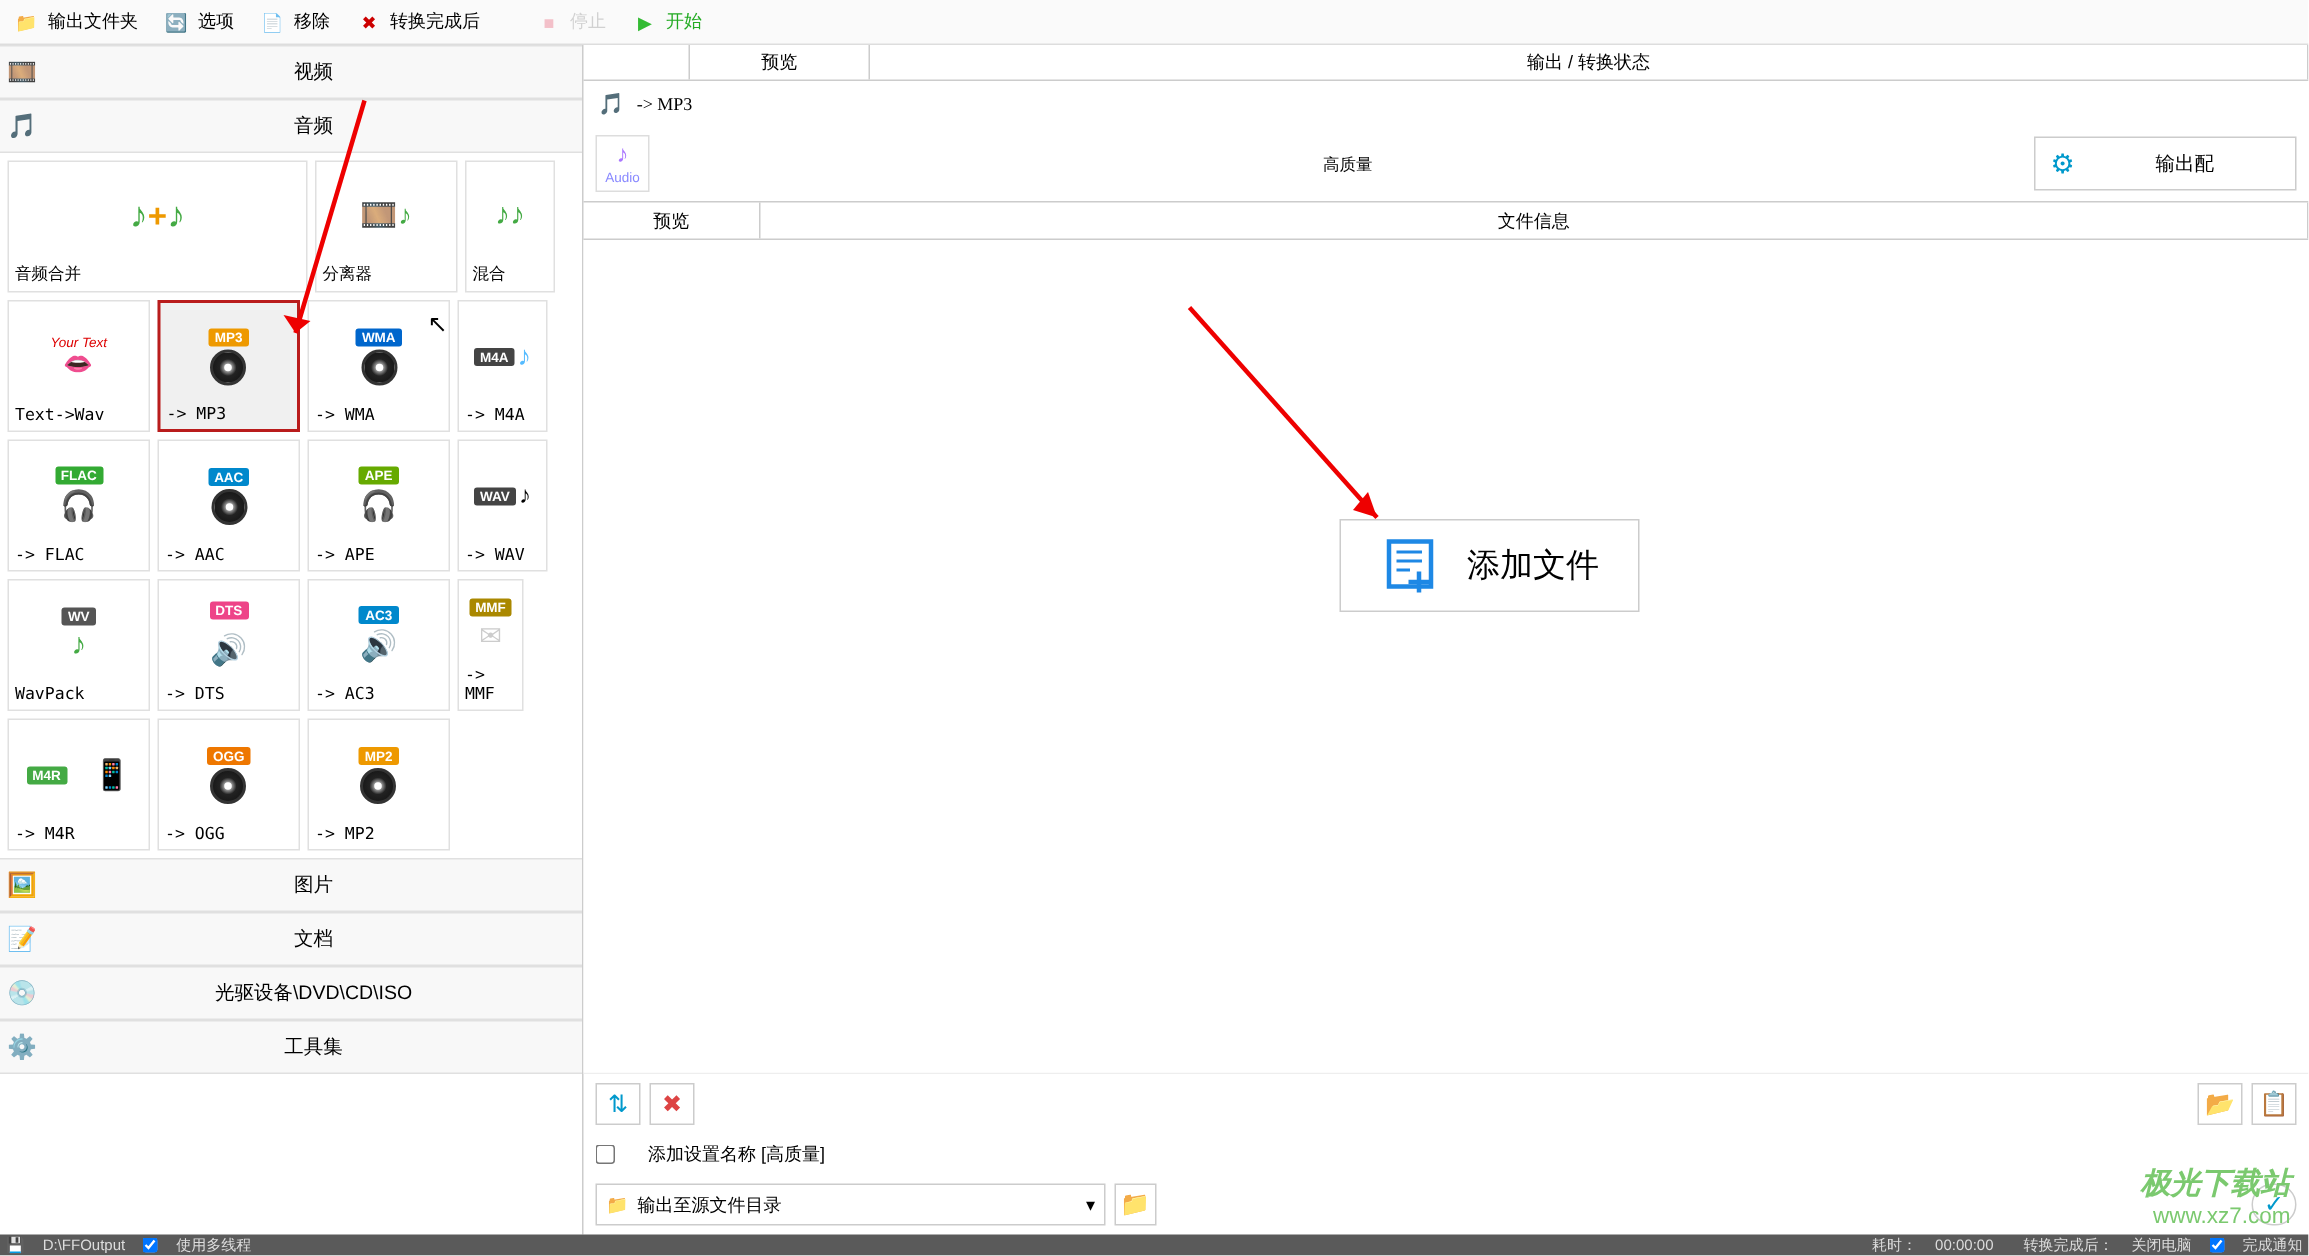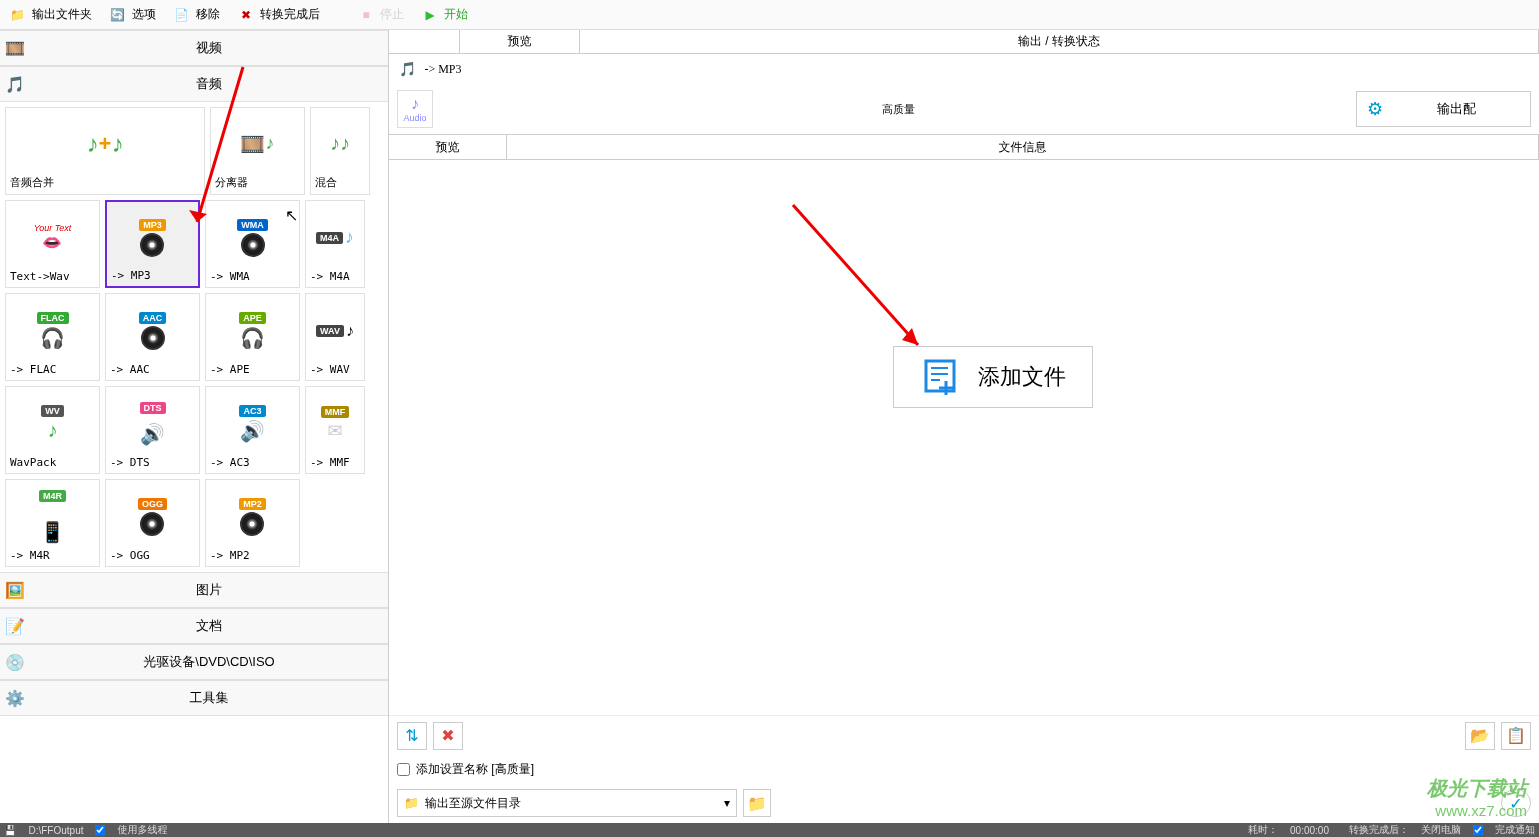--- a/index.html
+++ b/index.html
@@ -12,21 +12,21 @@
 .main { display: flex; height: calc(100% - 30px - 14px); }
 .sidebar { width: 389px; display: flex; flex-direction: column; border-right: 1px solid #ccc; }
 .cat-row { display: flex; align-items: center; height: 36px; border-bottom: 1px solid #e0e0e0; border-top: 1px solid #e0e0e0; background: #f8f8f8; }
 .cat-icon { width: 30px; display: flex; justify-content: center; }
 .cat-label { flex: 1; text-align: center; font-size: 13px; }
 
 .grid { display: flex; flex-wrap: wrap; gap: 5px; padding: 5px; overflow-y: auto; background: #fff; }
 .grid::-webkit-scrollbar { width: 0; }
 .tile { width: 95px; height: 88px; border: 1px solid #e0e0e0; display: flex; flex-direction: column; align-items: center; justify-content: flex-end; padding: 4px 2px; cursor: pointer; font-size: 11px; }
 .tile.wide { width: 200px; }
-.tile.selected { background: #f0f0f0; border: 2px solid #6d28d9; }
+.tile.selected { background: #f0f0f0; border: 2px solid #b91c1c; }
 .tile .tile-icon { flex: 1; display: flex; align-items: center; justify-content: center; }
 .tile .tile-label { align-self: flex-start; padding-left: 2px; font-family: "SimSun", monospace; }
 
 .content { flex: 1; display: flex; flex-direction: column; }
 .tabs { height: 24px; display: flex; border-bottom: 1px solid #ccc; }
 .tab-spacer { width: 70px; }
 .tab { flex: 1; display: flex; align-items: center; justify-content: center; font-size: 12px; border-left: 1px solid #ccc; cursor: pointer; }
 .tab.last { border-right: 1px solid #ccc; }
 
 .format-bar { height: 30px; display: flex; align-items: center; padding-left: 10px; font-size: 12px; gap: 8px; }
@@ -40,21 +40,21 @@
 .subtab.preview { width: 118px; }
 .subtab.info { flex: 1; }
 
 .drop-area { flex: 1; position: relative; background: #fff; }
 .add-file-btn { position: absolute; left: 504px; top: 186px; width: 200px; height: 62px; border: 1px solid #ccc; display: flex; align-items: center; justify-content: center; gap: 18px; font-size: 22px; cursor: pointer; }
 
 .action-bar { height: 40px; display: flex; align-items: center; padding: 0 8px; gap: 6px; border-top: 1px solid #eee; }
 .small-btn { width: 30px; height: 28px; border: 1px solid #ccc; display: flex; align-items: center; justify-content: center; cursor: pointer; }
 .action-spacer { flex: 1; }
 
-.settings-row { height: 28px; display: flex; align-items: center; padding: 0 8px; font-size: 12px; gap: 6px; }
+.settings-row { height: 28px; display: flex; align-items: center; padding: 0 8px; font-size: 12px; gap: 22px; }
 .output-row { height: 40px; display: flex; align-items: center; padding: 0 8px; gap: 6px; }
 .output-select { width: 340px; height: 28px; border: 1px solid #ccc; display: flex; align-items: center; padding: 0 6px; font-size: 12px; position: relative; }
 .output-select .chev { position: absolute; right: 6px; }
 .folder-btn { width: 28px; height: 28px; border: 1px solid #ccc; display: flex; align-items: center; justify-content: center; cursor: pointer; }
 
 .statusbar { position: absolute; bottom: 0; left: 0; right: 0; height: 14px; background: #5a5a5a; color: #ddd; font-size: 10px; display: flex; align-items: center; padding: 0 4px; gap: 12px; }
 .statusbar .sp { flex: 1; }
 
 .arrow1 { position: absolute; left: 185px; top: 62px; pointer-events: none; }
 .arrow2 { position: absolute; left: 788px; top: 200px; pointer-events: none; }
@@ -206,30 +206,30 @@
           </div>
         <div class="tile-label">-&gt; DTS</div>
       </div>
       <div class="tile">
         <div class="tile-icon" style="flex-direction:column;gap:2px">
             <span class="badge" style="background:#08c">AC3</span>
             <span style="font-size:20px">🔊</span>
           </div>
         <div class="tile-label">-&gt; AC3</div>
       </div>
-      <div class="tile" style="width:60px">
+      <div class="tile" style="width:44px">
         <div class="tile-icon" style="flex-direction:column;gap:2px">
             <span class="badge" style="background:#a80">MMF</span>
             <span style="color:#ccc;font-size:18px">✉</span>
           </div>
         <div class="tile-label">-&gt; MMF</div>
       </div>
 
       <div class="tile">
-        <div class="tile-icon" style="flex-direction:column;gap:18px">
+        <div class="tile-icon" style="flex-direction:row;gap:18px">
             <span class="badge" style="background:#4a4">M4R</span>
             <span style="font-size:20px">📱</span>
           </div>
         <div class="tile-label">-&gt; M4R</div>
       </div>
       <div class="tile">
         <div class="tile-icon" style="flex-direction:column;gap:2px">
             <span class="badge" style="background:#e70">OGG</span>
             <div class="disk-icon"></div>
           </div>

